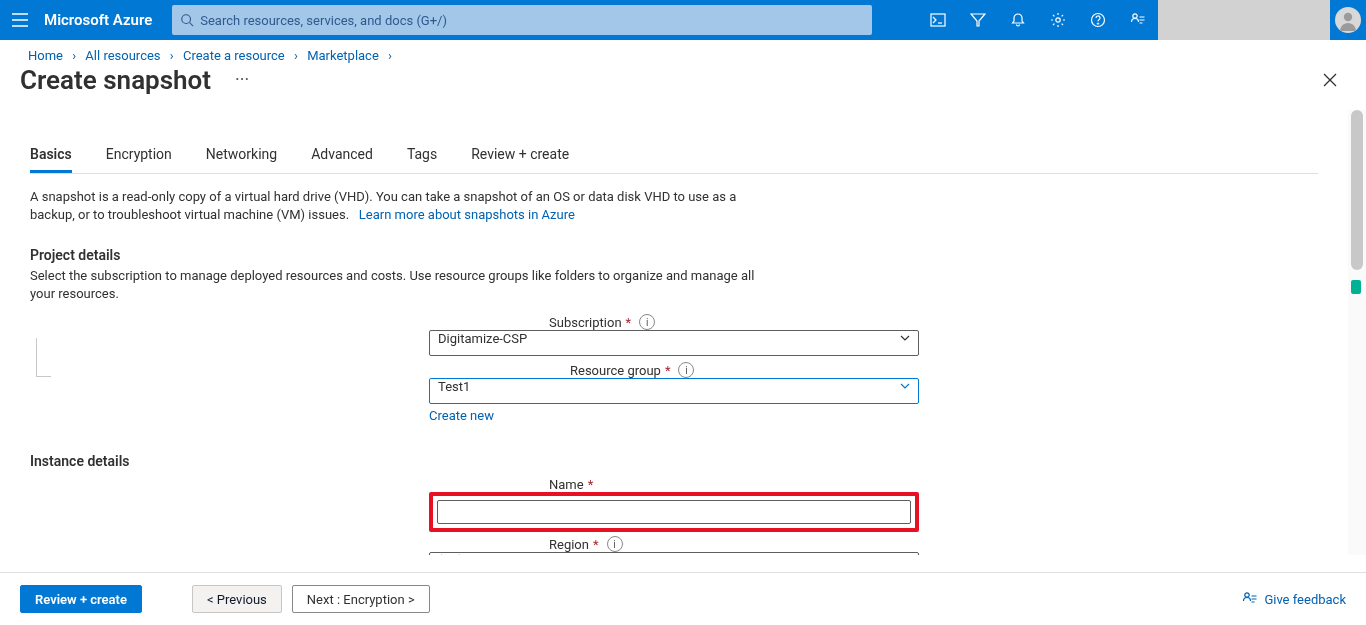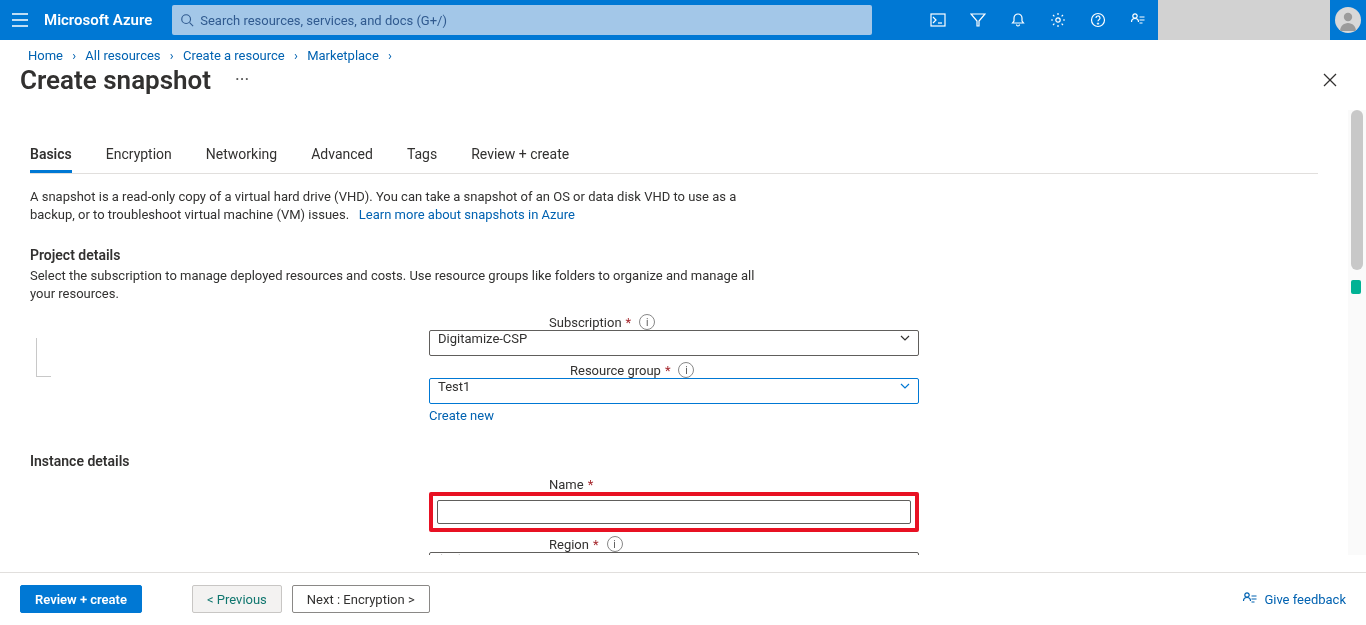--- a/index.html
+++ b/index.html
@@ -326,21 +326,21 @@
     border:1px solid #0078d4;
     font-weight:600;
   }
   .btn.secondary {
     background:#fff;
     color:#323130;
     border:1px solid #8a8886;
   }
   .btn.disabled {
     background:#f3f2f1;
-    color:#0f766e;
+    color:#0f172a;
     border:1px solid #c8c6c4;
     cursor:default;
   }
   .give-feedback {
     margin-left:auto;
     color:#0062b1;
     display:flex;
     align-items:center;
     cursor:pointer;
     font-size:13px;

